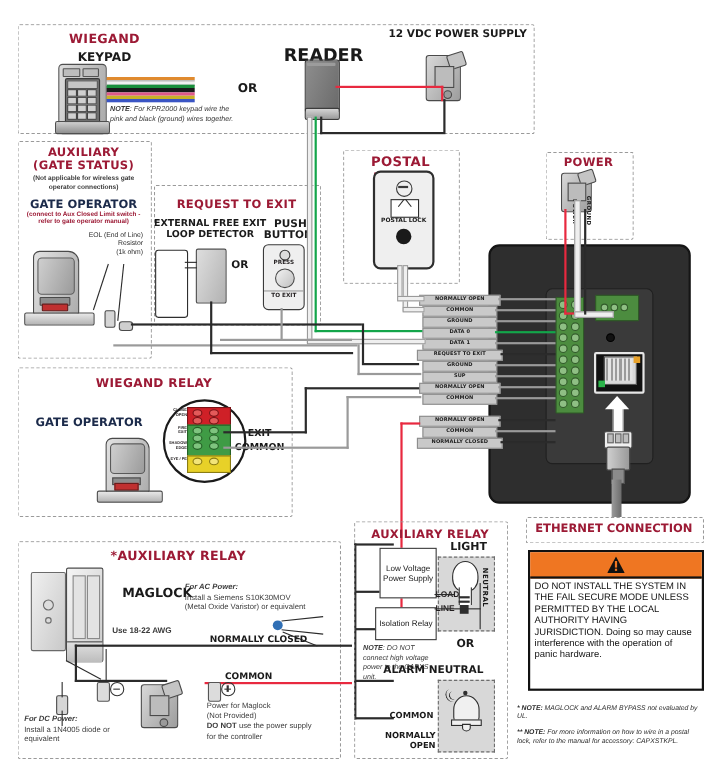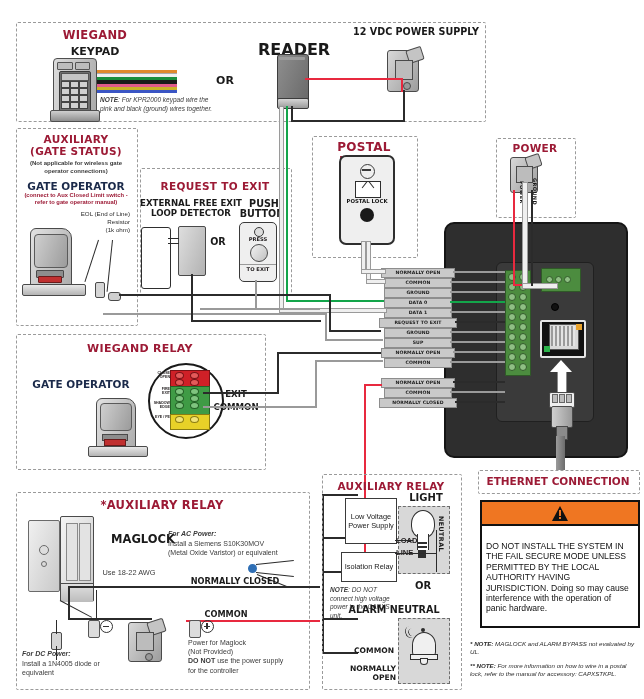--- a/index.html
+++ b/index.html
@@ -29,21 +29,21 @@
   .ctl-body{position:absolute;background:#2e2e2e;border-radius:10px;border:2px solid #151515;}
   .ctl-inner{position:absolute;background:#3a3a3a;border-radius:6px;border:1px solid #202020;}
   .greenblk{position:absolute;background:#4c8c3f;border:1px solid #2f5a27;border-radius:1px;}
   .screw{position:absolute;background:#8fbf84;border:1px solid #335c2b;border-radius:50%;}
   .rj45{position:absolute;background:#111;border:2px solid #e6e6e6;border-radius:2px;}
   .warn-box{position:absolute;border:2px solid #111;background:#fff;}
   .warn-hd{background:#ef7622;border-bottom:2px solid #111;height:22px;
            display:flex;align-items:center;justify-content:center;gap:3px;}
   .warn-hd span{font-weight:bold;font-size:17px;color:#111;
                 font-family:"DejaVu Sans",sans-serif;letter-spacing:.3px;}
-  .warn-bd{padding:15px 4px;font-size:8.6px;line-height:10.4px;color:#111;}
+  .warn-bd{padding:1px 4px;font-size:8.6px;line-height:10.4px;color:#111;}
   .foot{position:absolute;font-size:6.2px;line-height:8px;color:#2b2b2b;font-style:italic;}
   .foot b{font-weight:bold;}
   .rel-circle{position:absolute;border:2px solid #1a1a1a;border-radius:50%;background:#fff;}
   .box-lv{position:absolute;border:1px solid #3a3a3a;background:#fff;
           font-size:7.4px;line-height:9.4px;text-align:center;color:#1a1a1a;
           display:flex;align-items:center;justify-content:center;}
   .grayzone{position:absolute;background:#d8d8d8;border:1px dashed #6d6d6d;}
   .vlabel{position:absolute;font-size:5px;font-weight:bold;color:#1a1a1a;
           writing-mode:vertical-rl;font-family:"DejaVu Sans",sans-serif;
           letter-spacing:.4px;}
@@ -376,21 +376,21 @@
 
 <div class="note" style="left:168px;top:530px;width:110px;">
   <b style="display:block;font-style:italic;font-size:7px;">For AC Power:</b>
   <span style="font-size:7px;line-height:9px;">Install a Siemens S10K30MOV (Metal Oxide Varistor) or equivalent</span>
 </div>
 <div class="abs" style="left:248px;top:564px;width:9px;height:9px;background:#2f6fb5;border-radius:50%;"></div>
 <div class="wire" style="left:256px;top:564px;width:38px;height:1.4px;transform:rotate(-6deg);transform-origin:left;"></div>
 <div class="wire" style="left:256px;top:572px;width:38px;height:1.4px;transform:rotate(6deg);transform-origin:left;"></div>
 <div class="wire" style="left:257px;top:574px;width:34px;height:1px;transform:rotate(22deg);transform-origin:left;"></div>
 
-<div class="smtxt" style="left:90px;top:568px;width:78px;text-align:center;font-size:7.4px;font-weight:normal;color:#3b3b3b;">Use 18-22 AWG</div>
+<div class="smtxt" style="left:90px;top:568px;width:78px;text-align:center;font-size:7.4px;font-weight:bold;color:#3b3b3b;">Use 18-22 AWG</div>
 <div class="lblk" style="left:180px;top:576px;width:110px;font-size:8.2px;">NORMALLY CLOSED</div>
 <div class="lblk" style="left:196px;top:609px;width:60px;font-size:8.2px;">COMMON</div>
 
 <div class="wire" style="left:68px;top:586px;width:252px;height:2px;"></div>
 <div class="wire" style="left:68px;top:586px;width:2px;height:34px;"></div>
 <div class="wire" style="left:68px;top:618px;width:84px;height:2px;"></div>
 <div class="wire" style="left:96px;top:590px;width:1.2px;height:30px;"></div>
 <div class="wr" style="left:186px;top:620px;width:134px;height:2px;"></div>
 
 <div class="abs" style="left:51px;top:632px;width:9px;height:16px;background:#d6d6d6;border:1px solid #4a4a4a;border-radius:2px;"></div>

